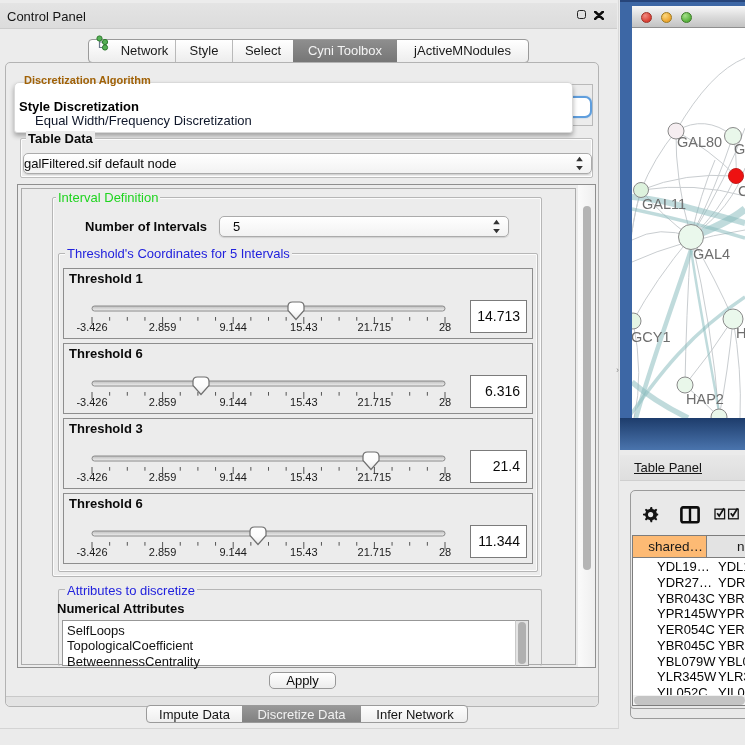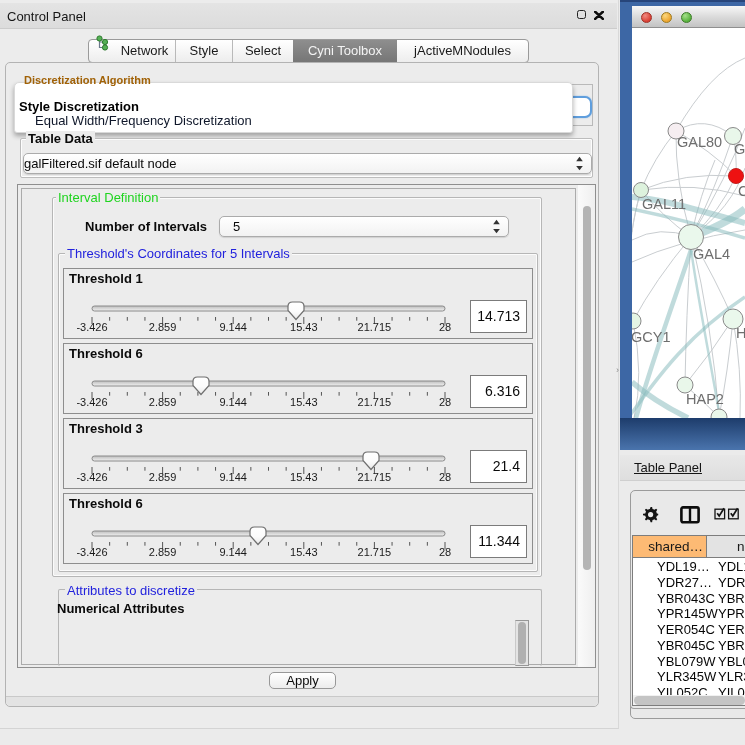--- a/index.html
+++ b/index.html
@@ -391,25 +391,35 @@
         <div class="ticklab" style="left:169.2px">9.144</div>
         <div class="ticklab" style="left:239.8px">15.43</div>
         <div class="ticklab" style="left:310.4px">21.715</div>
         <div class="ticklab" style="left:381px">28</div>
       </div>
     </div>
 
   <div class="grp" style="left:58px;top:589px;width:484px;height:77px;border-bottom:none;box-shadow:inset 0 0 0 0 #fff;border-right:1px solid #b6b6b6"></div>
   <div id="attrlabel" class="abs gtitle" style="left:65px;top:583px">Attributes to discretize</div>
   <div id="numattr" class="abs">Numerical Attributes</div>
+  <div id="alist" class="abs">
+    <div>SelfLoops</div>
+    <div>TopologicalCoefficient</div>
+    <div>BetweennessCentrality</div>
+  </div>
   <div id="alscroll" class="abs"></div>
   <div id="althumb" class="abs"></div>
 
   <div id="applybtn" class="abs">Apply</div>
   <div id="footband" class="abs"></div>
+  <div id="btabs" class="abs">
+    <div class="bseg" style="left:0;width:95px">Impute Data</div>
+    <div class="bseg tdark" style="left:95px;width:119px">Discretize Data</div>
+    <div class="bseg" style="left:214px;width:108px">Infer Network</div>
+  </div>
   <div id="splitarrow" class="abs">›</div>
 
   <div id="netwin" class="abs"></div>
   <div id="nettop" class="abs"></div>
   <div id="canvas" class="abs"></div>
   <div id="nettitle" class="abs"></div>
   <div class="light" style="left:641px;background:radial-gradient(circle at 35% 30%, #f08a80, #d93e32 70%);border:0.5px solid #9c2f26"></div>
   <div class="light" style="left:661px;background:radial-gradient(circle at 35% 30%, #fbd87f, #eda42d 70%);border:0.5px solid #9c7a1e"></div>
   <div class="light" style="left:681px;background:radial-gradient(circle at 35% 30%, #a5e08a, #57b13c 70%);border:0.5px solid #3c7a28"></div>
   <div id="netbot" class="abs"></div>

